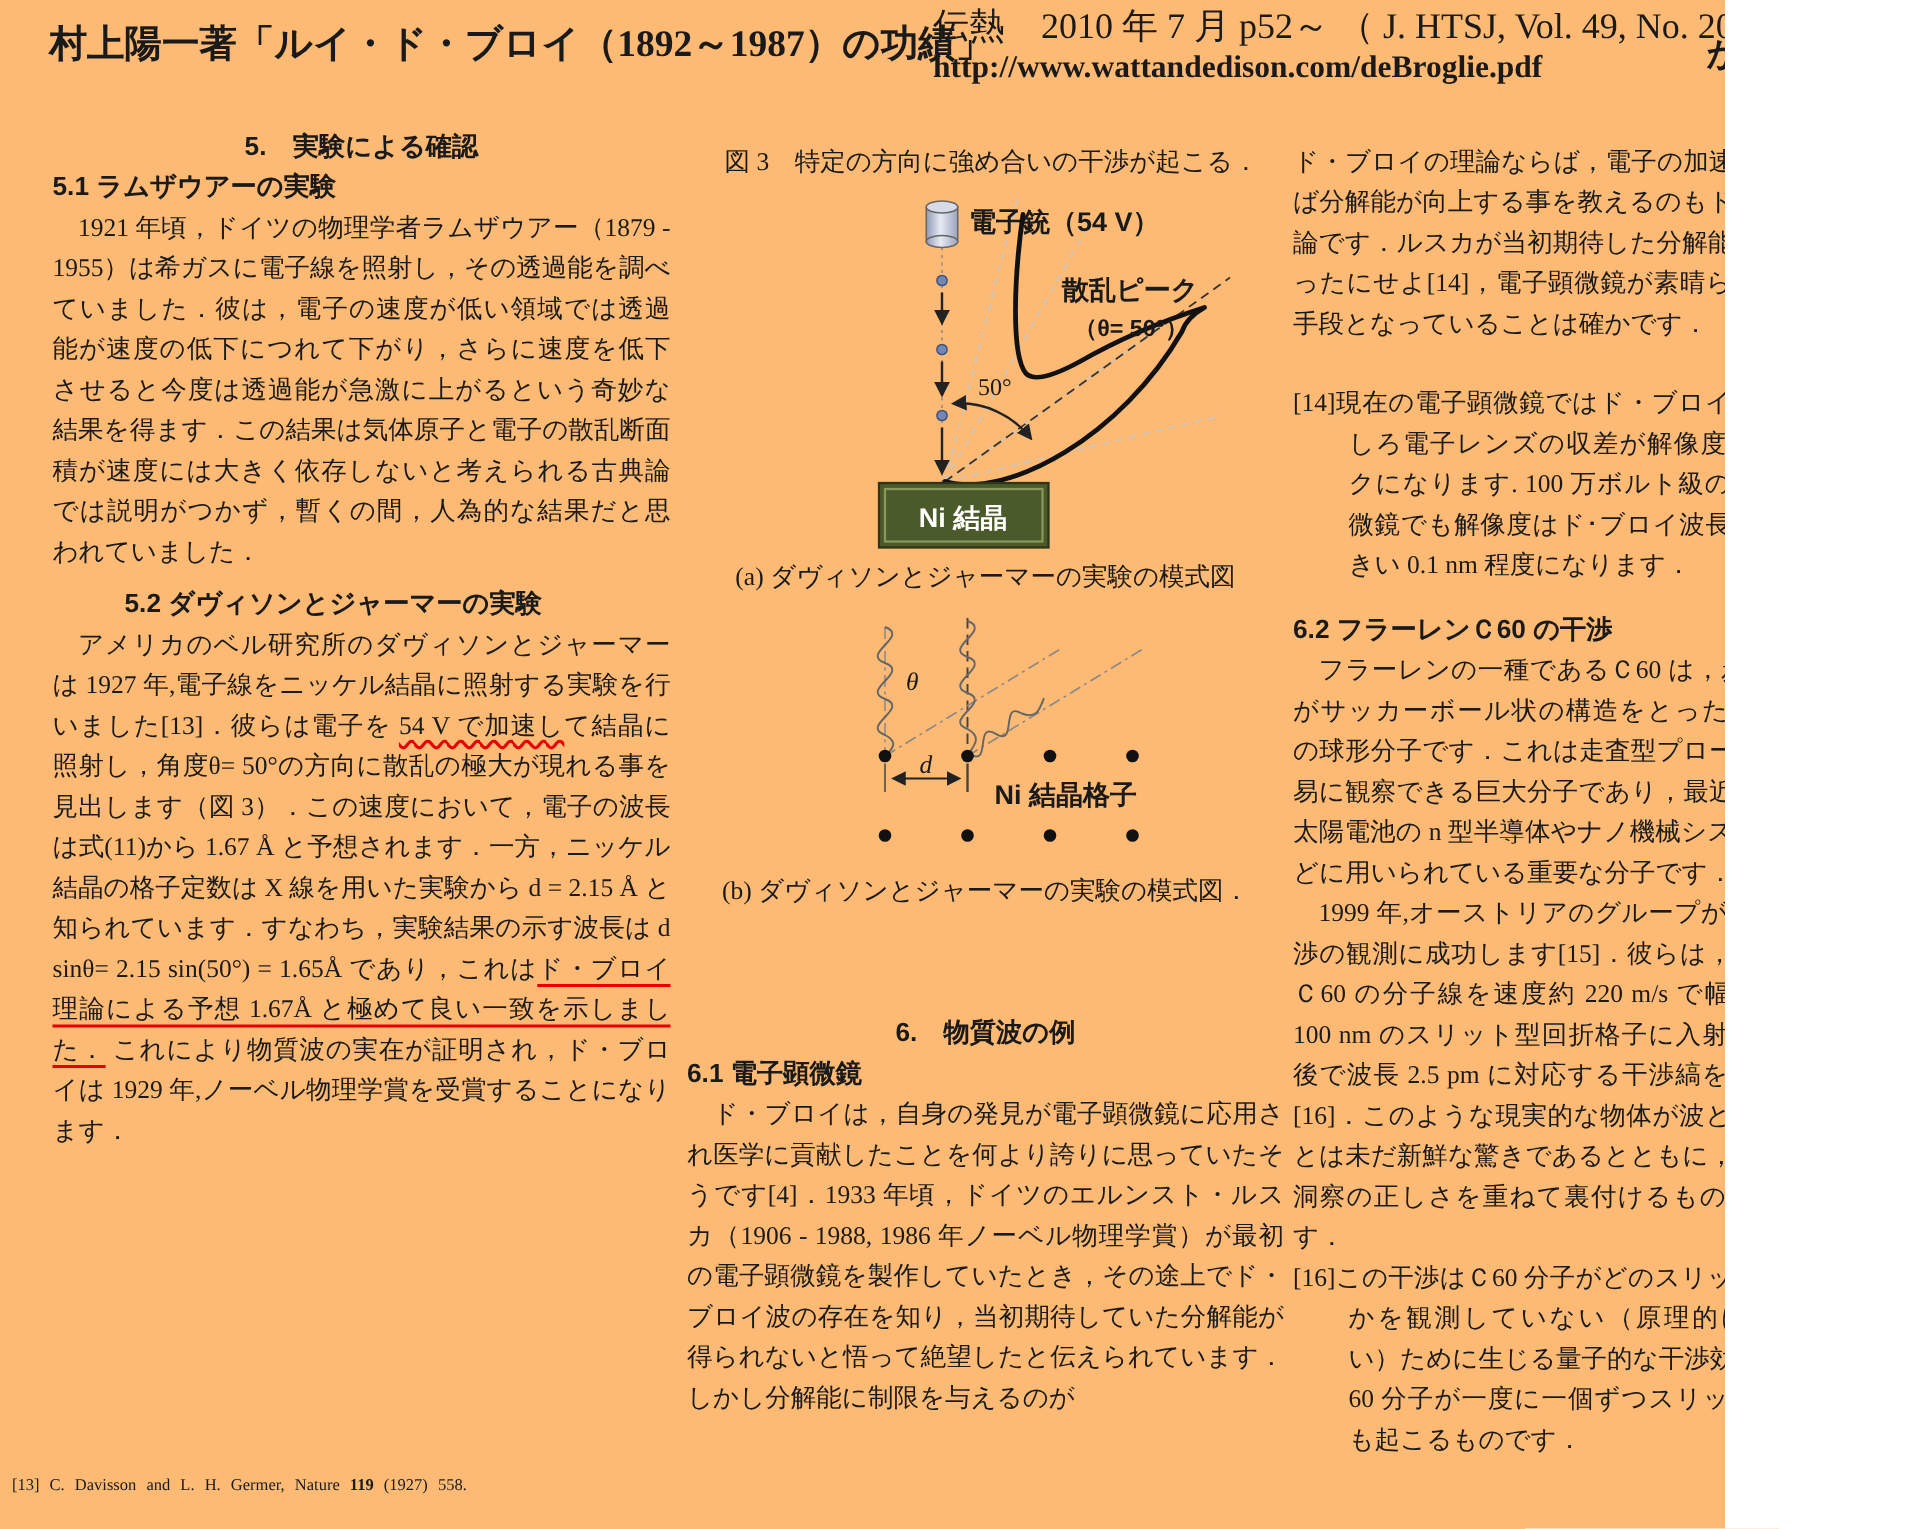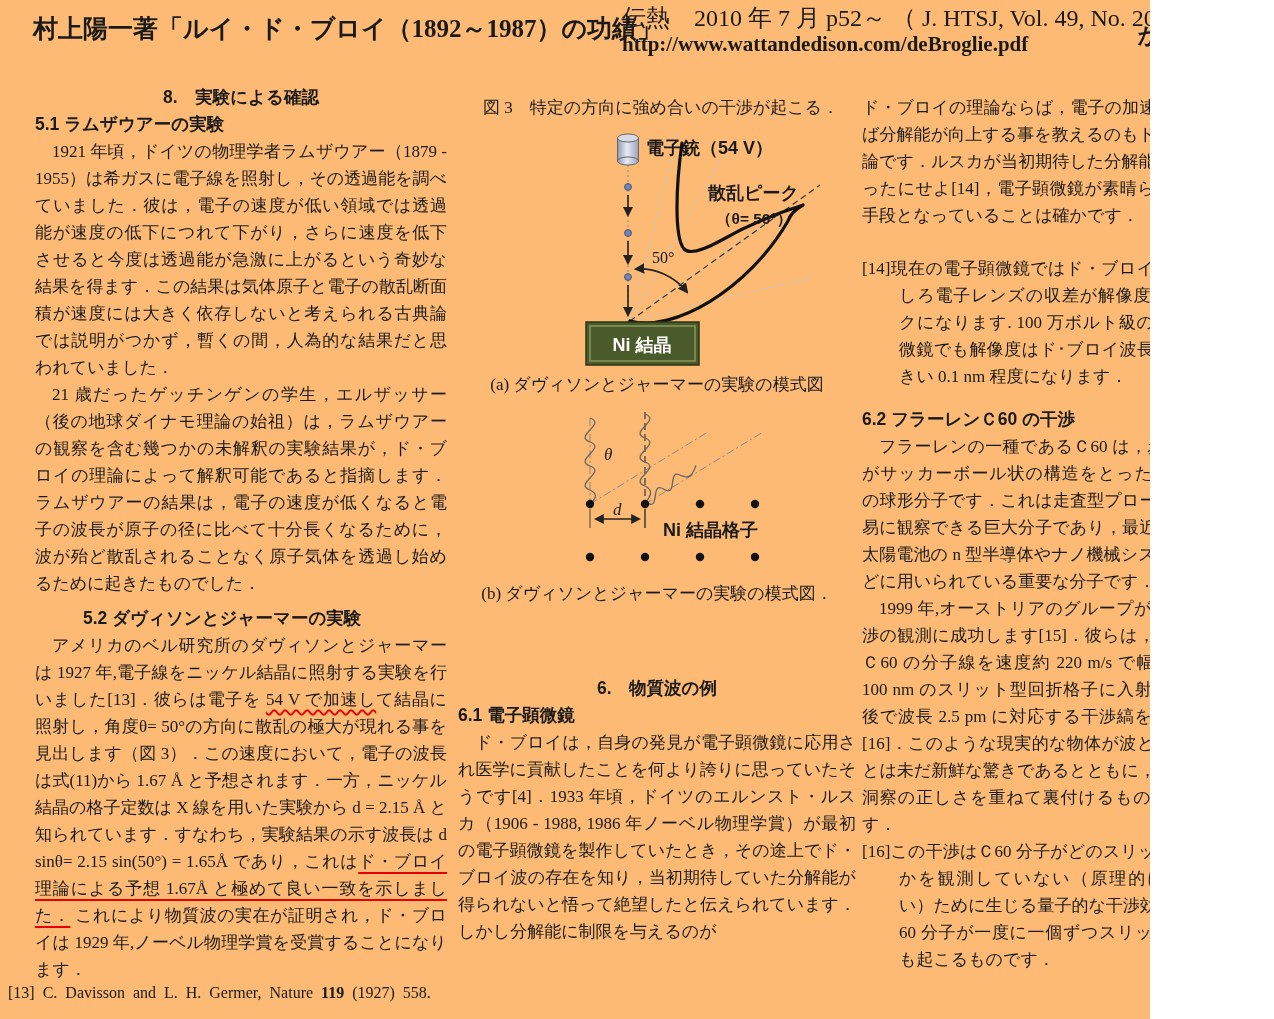--- a/index.html
+++ b/index.html
@@ -37,39 +37,38 @@
   .fig-sub{text-align:center;margin:0;}
   svg{display:block;}
   .svg-a{margin-top:4px;}
   .svg-b{margin-top:14px;}
   .fig-label-sans{font-family:"Liberation Sans",sans-serif;font-weight:bold;font-size:18px;fill:#1a1a1a;}
   .fig-label-small{font-family:"Liberation Sans",sans-serif;font-weight:bold;font-size:15.5px;fill:#1a1a1a;}
   .fig-label-serif{font-family:"Liberation Serif",serif;font-size:16px;fill:#1a1a1a;}
   .fig-label-italic{font-family:"Liberation Serif",serif;font-style:italic;font-size:17px;fill:#1a1a1a;}
   .ni-text{font-family:"Liberation Sans",sans-serif;font-weight:bold;font-size:18px;fill:#ffffff;}
   
-  .ref13{position:absolute;left:8px;top:984px;width:510px;font-size:16px;word-spacing:4px;}
+  .ref13{position:absolute;left:8px;top:984px;width:510px;font-size:11px;word-spacing:4px;}
 </style>
 </head>
 <body>
 
 <div class="page">
 
   <div class="doc-title">村上陽一著「ルイ・ド・ブロイ（1892～1987）の功績」</div>
   <div class="src-block">
     <div class="src-line1">伝熱　2010 年 7 月 p52～ （ J. HTSJ, Vol. 49, No. 208 ）</div>
     <div class="src-line2">http://www.wattandedison.com/deBroglie.pdf</div>
   </div>
   <div class="cite-note">から引用</div>
 
   <section class="col col-left">
-    <h2 class="center">8.　実験による確認</h2>
+    <h2 class="center">5.　実験による確認</h2>
     <h3>5.1 ラムザウアーの実験</h3>
     <p class="indent">1921 年頃，ドイツの物理学者ラムザウアー（1879 - 1955）は希ガスに電子線を照射し，その透過能を調べていました．彼は，電子の速度が低い領域では透過能が速度の低下につれて下がり，さらに速度を低下させると今度は透過能が急激に上がるという奇妙な結果を得ます．この結果は気体原子と電子の散乱断面積が速度には大きく依存しないと考えられる古典論では説明がつかず，暫くの間，人為的な結果だと思われていました．</p>
-    <p class="indent">21 歳だったゲッチンゲンの学生，エルザッサー（後の地球ダイナモ理論の始祖）は，ラムザウアーの観察を含む幾つかの未解釈の実験結果が，ド・ブロイの理論によって解釈可能であると指摘します．ラムザウアーの結果は，電子の速度が低くなると電子の波長が原子の径に比べて十分長くなるために，波が殆ど散乱されることなく原子気体を透過し始めるために起きたものでした．</p>
     <h3 class="mt8">5.2 ダヴィソンとジャーマーの実験</h3>
     <p class="indent"><span>アメリカのベル研究所のダヴィソンとジャーマーは 1927 年,電子線をニッケル結晶に照射する実験を行いました[13]．彼らは電子を </span><span class="u-wavy">54 V で加速し</span><span>て結晶に照射し，角度θ= 50°の方向に散乱の極大が現れる事を見出します（図 3）．この速度において，電子の波長は式(11)から 1.67 Å と予想されます．一方，ニッケル結晶の格子定数は X 線を用いた実験から d = 2.15 Å と知られています．すなわち，実験結果の示す波長は d sinθ= 2.15 sin(50°) = 1.65Å であり，これは</span><span class="u-red">ド・ブロイ理論による予想 1.67Å と極めて良い一致を示しました．</span><span> これにより物質波の実在が証明され，ド・ブロイは 1929 年,ノーベル物理学賞を受賞することになります．</span></p>
   </section>
 
   <section class="col col-mid">
     <p class="fig-caption">図 3　特定の方向に強め合いの干渉が起こる．</p>
 
     <svg class="svg-a" width="398" height="246" viewBox="0 0 398 246">
       <defs>
         <linearGradient id="cyl" x1="0" y1="0" x2="1" y2="0">

